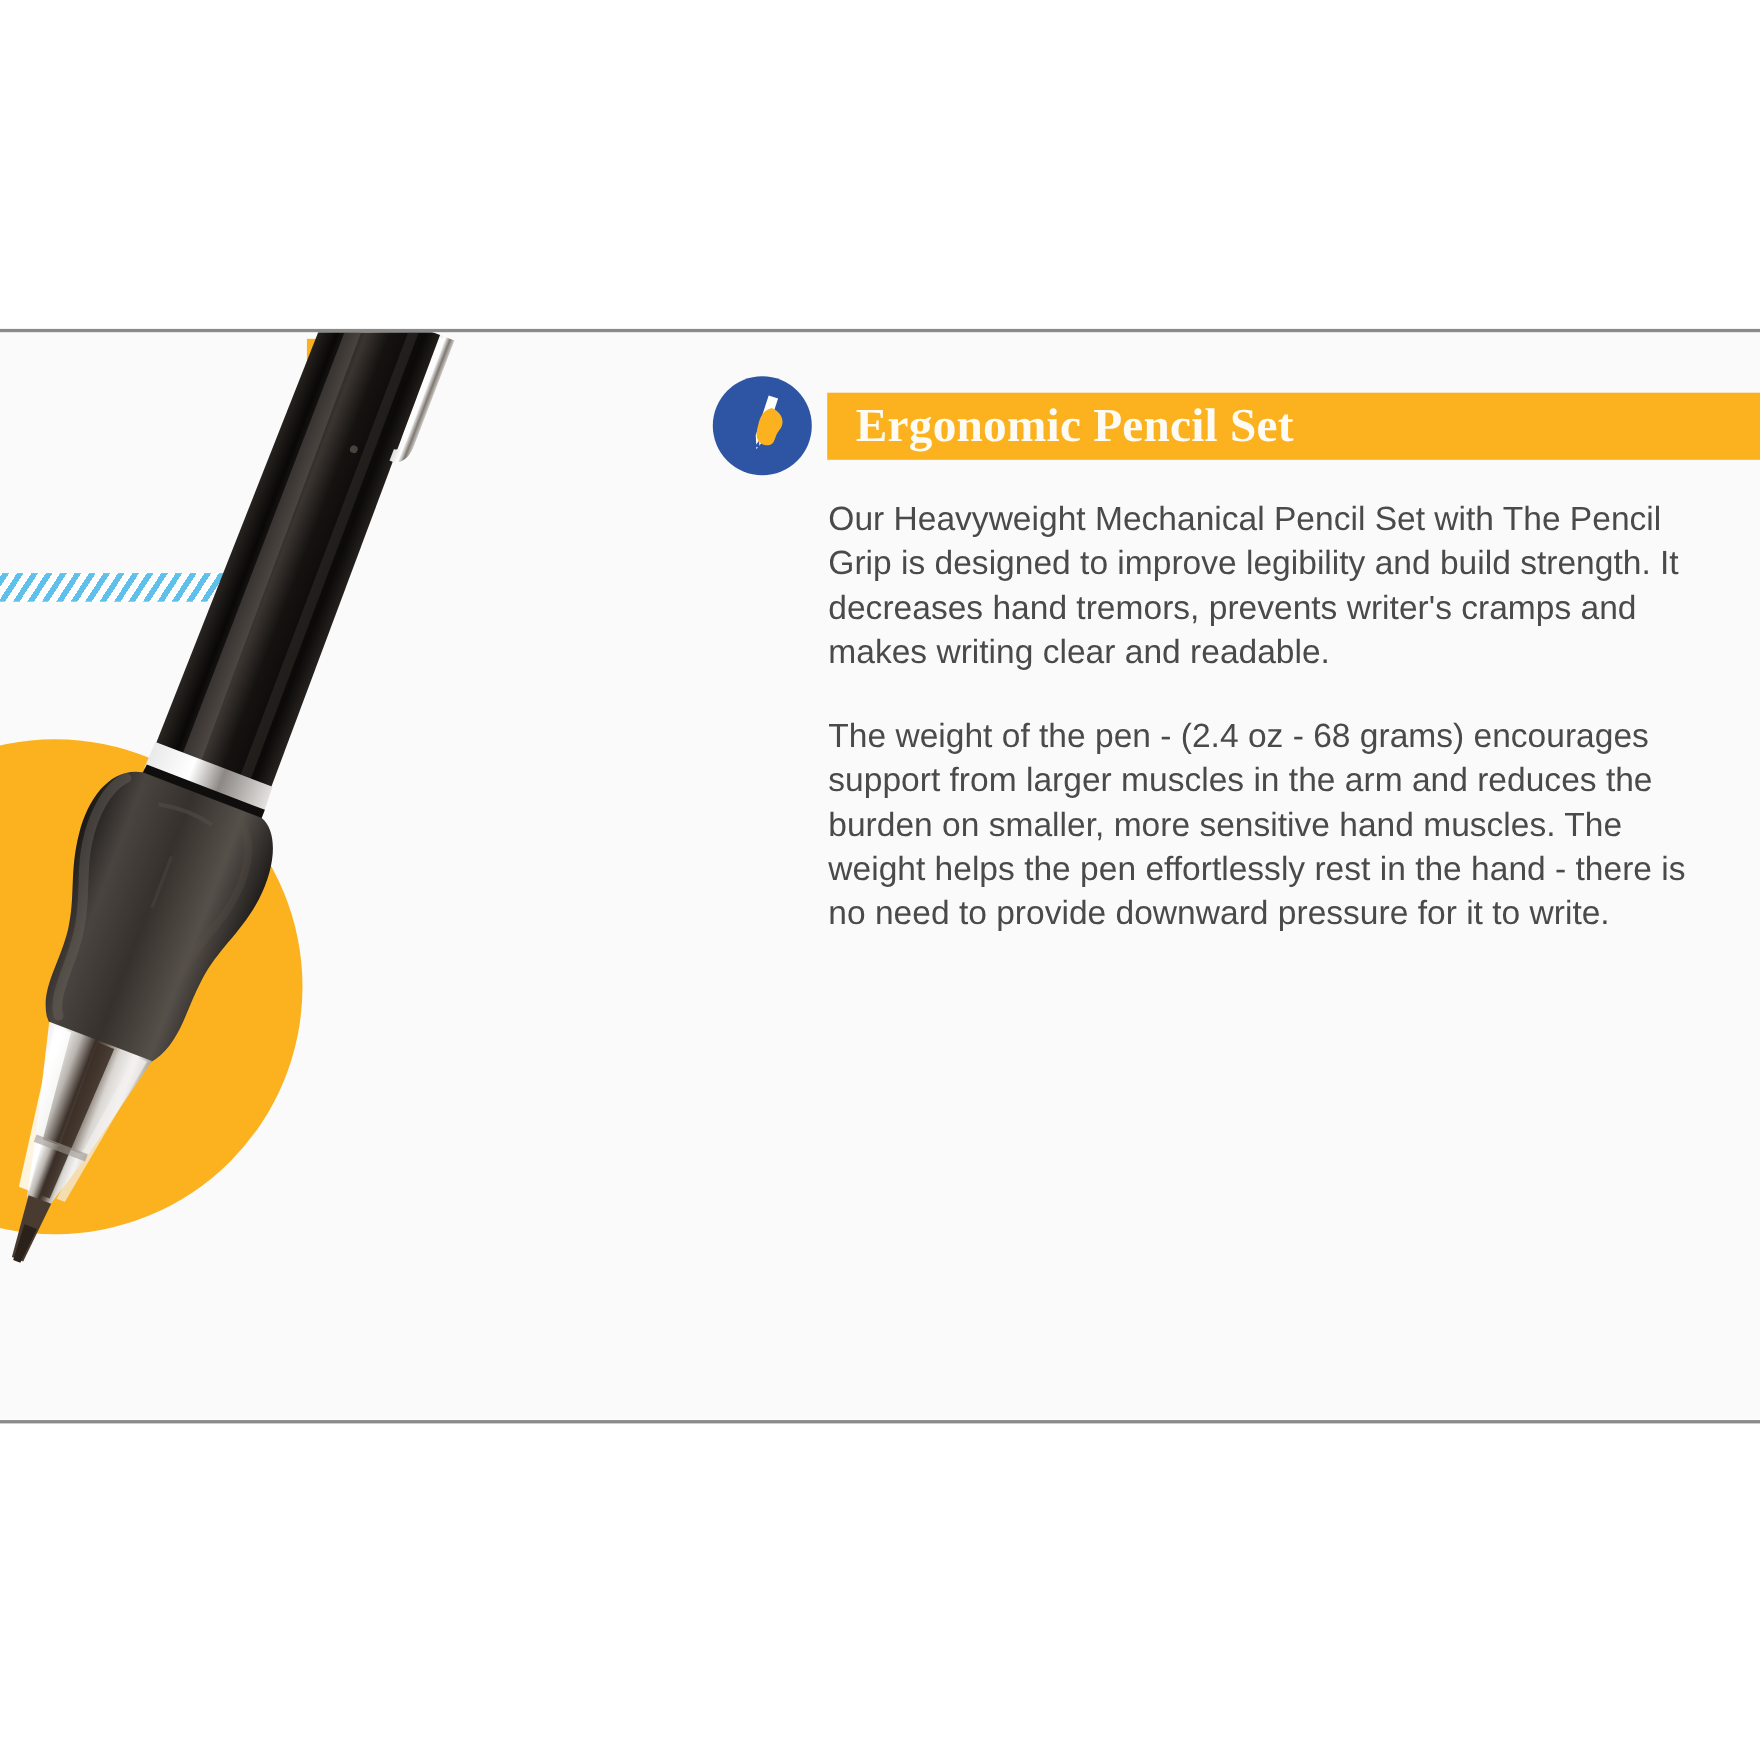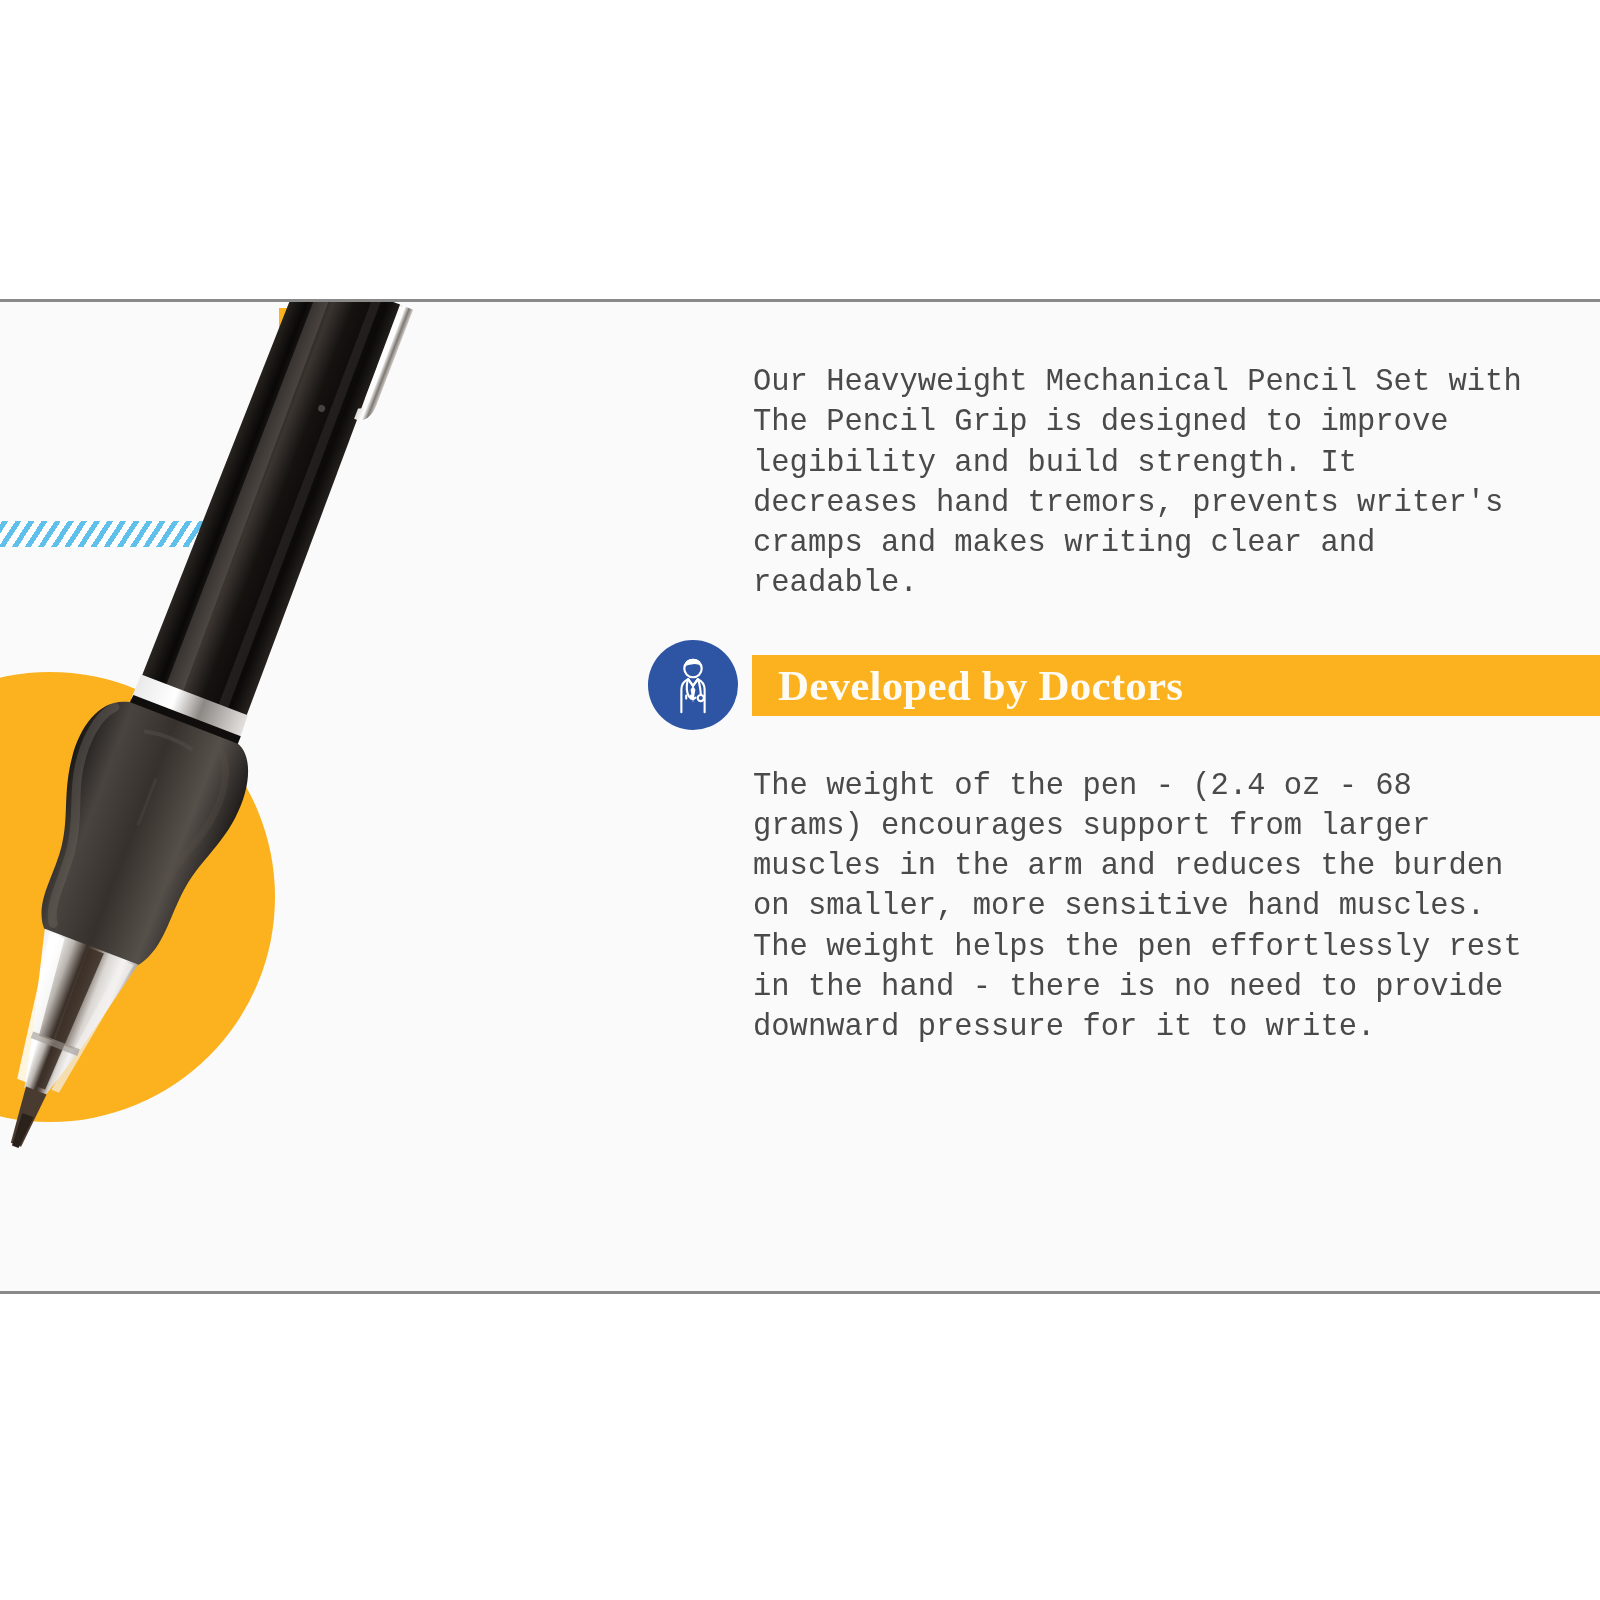--- a/index.html
+++ b/index.html
@@ -116,21 +116,21 @@
     line-height: 1;
     color: #fdfbf3;
     padding-left: 26px;
     letter-spacing: 0.2px;
     white-space: nowrap;
   }
   .feature-body {
     margin-top: 20px;
     padding-left: 105px;
     padding-right: 60px;
-    font-family: Liberation Mono, monospace;
+    font-family: Liberation Sans, sans-serif;
     font-size: 30.5px;
     line-height: 1.32;
     color: #4a4a4a;
     max-width: 800px;
   }
   .f3 .feature-body { max-width: 820px; }
 </style>
 </head>
 <body>
 
@@ -224,51 +224,41 @@
         <path d="M -30 750 L 20 750 L 20 757 L -30 757 Z" fill="#9b958f" opacity="0.6"></path>
 
         <path d="M -17 804 L 5 804 L 0 862 L -11 862 Z" fill="#4a3b30"></path>
         <path d="M -11 830 L 1 830 L -2 864 L -9 864 Z" fill="#2a211a"></path>
       </g>
     </svg>
 
     <div id="features">
 
       <div class="feature f1">
-        <p class="feature-body">Our Heavyweight Mechanical Pencil Set with The Pencil Grip is designed to improve legibility and build strength. It decreases hand tremors, prevents writer's cramps and makes writing clear and readable.</p>
-      </div>
-
-      <div class="feature f2">
         <div class="feature-head">
           <div class="feature-icon">
-            <svg width="62" height="62" viewBox="0 0 64 64" xmlns="http://www.w3.org/2000/svg" fill="none" stroke="#ffffff" stroke-width="2.2" stroke-linecap="round" stroke-linejoin="round">
-
-              <circle cx="32" cy="15" r="9"></circle>
-
-              <path d="M23 13 Q24 5 32 5 Q40 5 41 13 Q37 10 32 10.5 Q27 11 23 13 Z" fill="#ffffff" stroke="none"></path>
-
-              <path d="M20 60 L20 37 Q20 29 27 26 L32 33 L37 26 Q44 29 44 37 L44 60"></path>
-
-              <path d="M27 26 L32 33 L37 26"></path>
-
-              <path d="M32 33 L29.5 37 L32 50 L34.5 37 Z" fill="#ffffff" stroke="none"></path>
-
-              <path d="M26.5 26.5 Q24 38 28 44 Q31 48 34.5 45"></path>
-              <path d="M37.5 26.5 Q40 36 40 42"></path>
-
-              <path d="M25 43 L25 46"></path>
-                <path d="M30 43 L30 46"></path>
-
-              <circle cx="40" cy="45.5" r="3.2"></circle>
+            <svg width="60" height="60" viewBox="0 0 60 60" xmlns="http://www.w3.org/2000/svg">
+
+              <g transform="rotate(18 30 30)">
+                <path d="M27 2 L36 2 L36 40 L31.5 52 L27 40 Z" fill="#ffffff"></path>
+                <path d="M31.5 44 L33.8 50 L29.2 50 Z" fill="#2d55a3"></path>
+
+                <path d="M33 12 C45 13 49 22 46 29 C43 37 47 42 41 45
+                         C34 48 28 44 27 37 C26 28 24 18 33 12 Z" fill="#fbb21e"></path>
+              </g>
             </svg>
           </div>
           <div class="feature-banner">
-            <span class="feature-title">Developed by Doctors</span>
+            <span class="feature-title">Ergonomic Pencil Set</span>
           </div>
         </div>
+        <p class="feature-body">Our Heavyweight Mechanical Pencil Set with The Pencil Grip is designed to improve legibility and build strength. It decreases hand tremors, prevents writer's cramps and makes writing clear and readable.</p>
+      </div>
+
+      <div class="feature f2">
       </div>
 
       <div class="feature f3">
         <p class="feature-body">The weight of the pen - (2.4 oz - 68 grams) encourages support from larger muscles in the arm and reduces the burden on smaller, more sensitive hand muscles. The weight helps the pen effortlessly rest in the hand - there is no need to provide downward pressure for it to write.</p>
       </div>
 
     </div>
   </div>
 </div>
 

